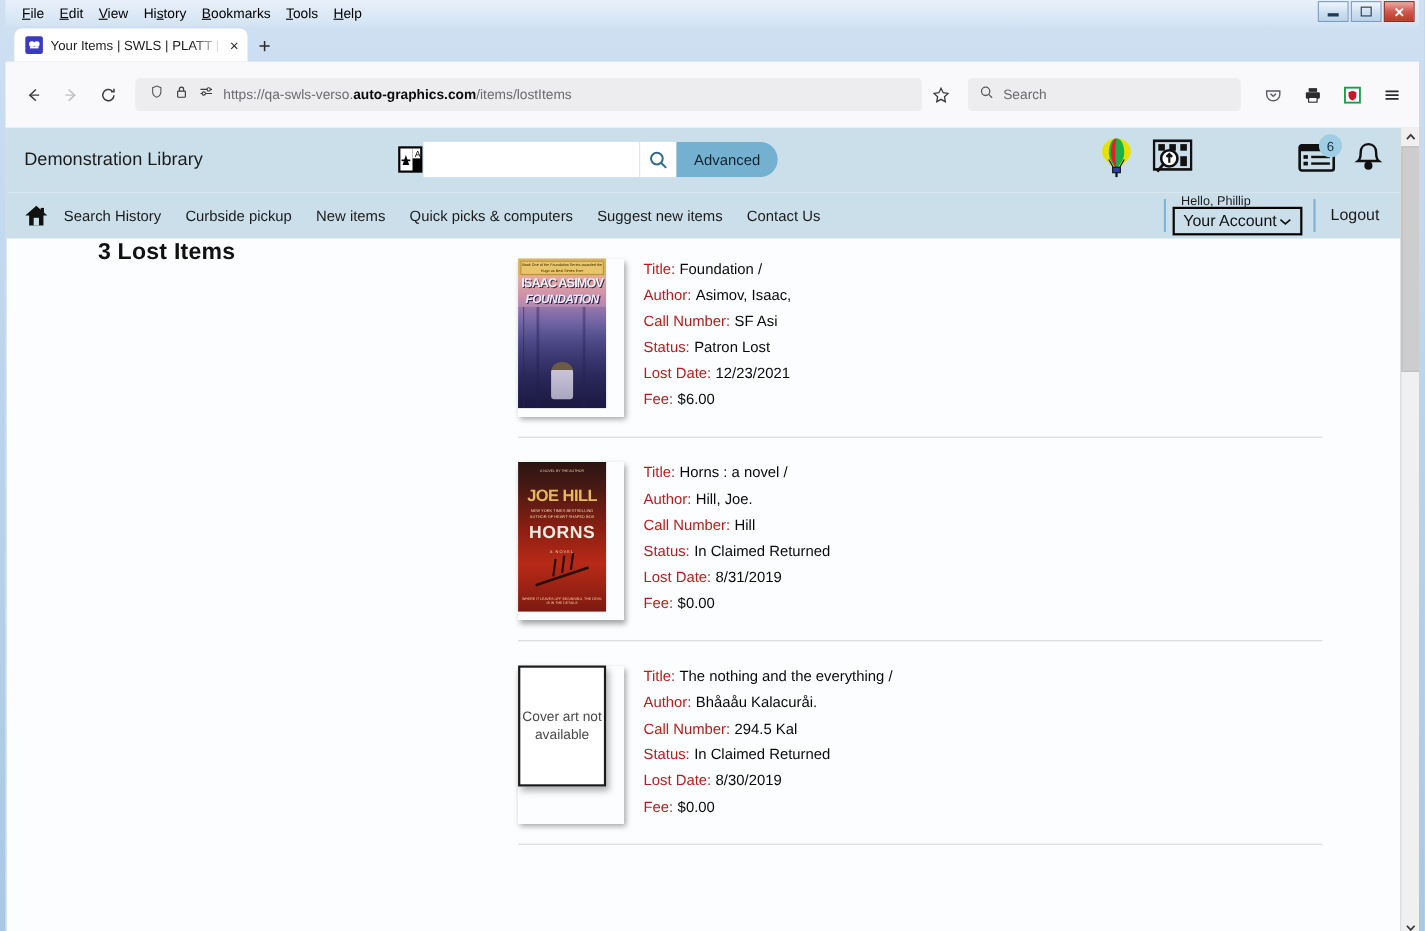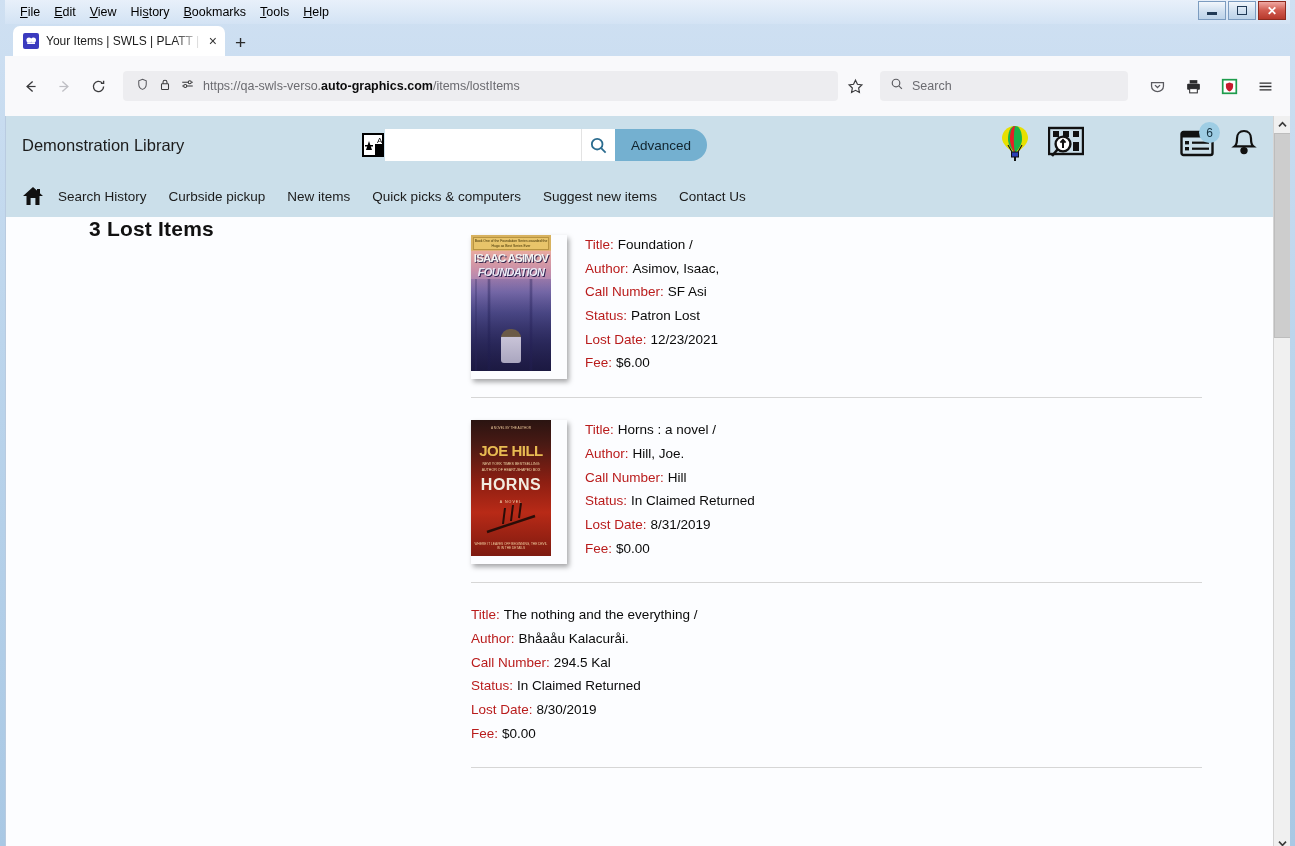--- a/index.html
+++ b/index.html
@@ -505,20 +505,36 @@
           <rect x="8.6" y="12" width="4.8" height="7" fill="#cbdfea"></rect>
         </svg>
       </div>
       <a class="nav-link">Search History</a>
       <a class="nav-link">Curbside pickup</a>
       <a class="nav-link">New items</a>
       <a class="nav-link">Quick picks &amp; computers</a>
       <a class="nav-link">Suggest new items</a>
       <a class="nav-link">Contact Us</a>
 
+      <div id="account-area">
+        <div id="acct-divider-l"></div>
+        <div style="position:relative;">
+          <div id="hello-name">Hello, Phillip</div>
+          <div id="account-box">
+            <span>Your Account</span>
+            <span>
+              <svg width="11" height="7" viewBox="0 0 11 7" fill="none" stroke="#111" stroke-width="1.5">
+                  <path d="M1 1.6L5.5 5.6L10 1.6"></path>
+                </svg>
+            </span>
+          </div>
+        </div>
+        <div id="acct-divider-r"></div>
+        <a id="logout-link">Logout</a>
+      </div>
     </div>
 
     <div id="content">
       <h1 id="page-title">3 Lost Items</h1>
 
       <div id="items-list">
 
         <div class="item-row">
           <div class="cover">
             <div class="cover-img cov-foundation">
@@ -558,20 +574,23 @@
             <div class="field"><span class="lbl">Title:</span><span class="val">Horns : a novel /</span></div>
             <div class="field"><span class="lbl">Author:</span><span class="val">Hill, Joe.</span></div>
             <div class="field"><span class="lbl">Call Number:</span><span class="val">Hill</span></div>
             <div class="field"><span class="lbl">Status:</span><span class="val">In Claimed Returned</span></div>
             <div class="field"><span class="lbl">Lost Date:</span><span class="val">8/31/2019</span></div>
             <div class="field"><span class="lbl">Fee:</span><span class="val">$0.00</span></div>
           </div>
         </div>
 
         <div class="item-row">
+          <div class="cover">
+            <div class="cover-none">Cover art not available</div>
+          </div>
           <div class="fields">
             <div class="field"><span class="lbl">Title:</span><span class="val">The nothing and the everything /</span></div>
             <div class="field"><span class="lbl">Author:</span><span class="val">Bhåaåu Kalacuråi.</span></div>
             <div class="field"><span class="lbl">Call Number:</span><span class="val">294.5 Kal</span></div>
             <div class="field"><span class="lbl">Status:</span><span class="val">In Claimed Returned</span></div>
             <div class="field"><span class="lbl">Lost Date:</span><span class="val">8/30/2019</span></div>
             <div class="field"><span class="lbl">Fee:</span><span class="val">$0.00</span></div>
           </div>
         </div>
 

